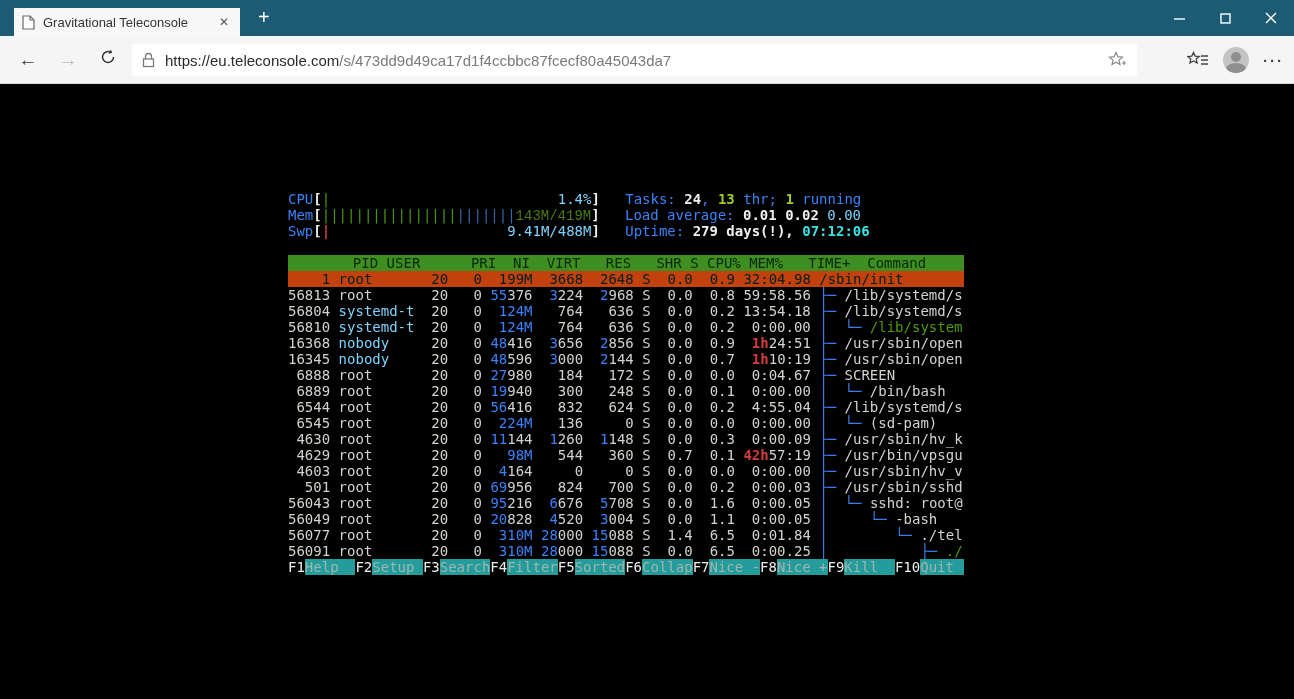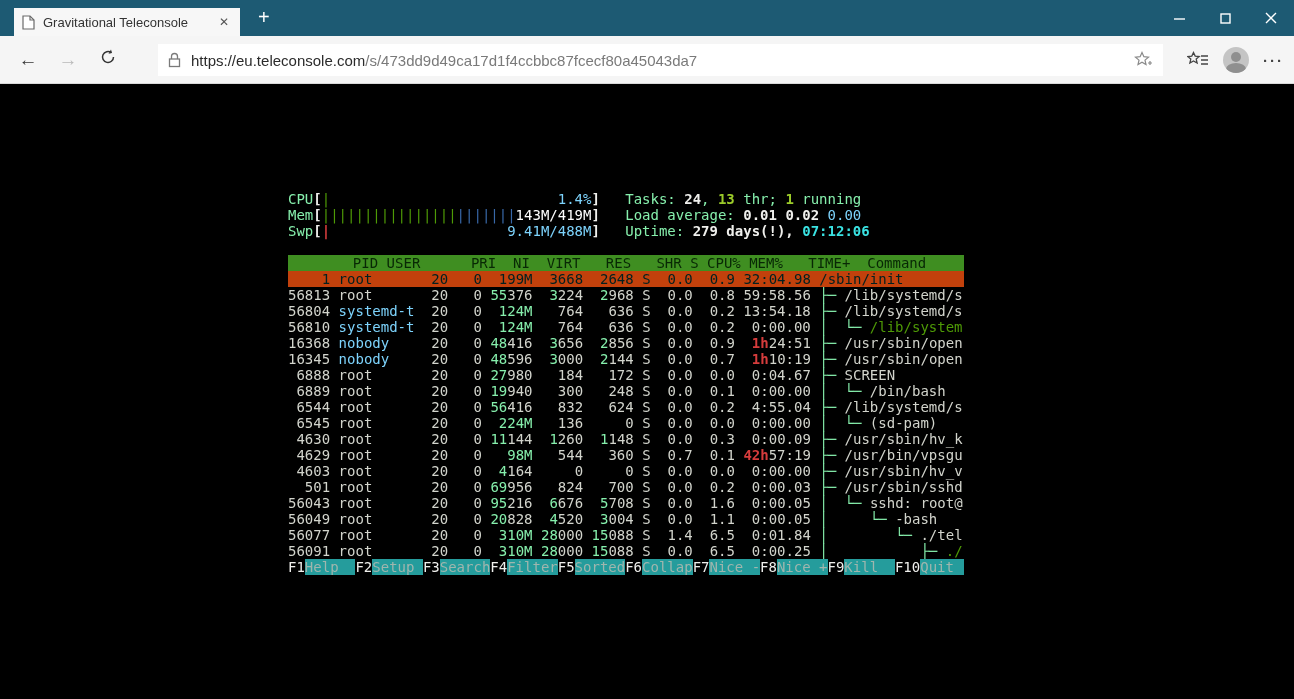--- a/index.html
+++ b/index.html
@@ -14,21 +14,21 @@
                overflow:hidden; }
   .tab-close { color:#555; font-size:12px; width:16px; text-align:center; cursor:default; }
   .newtab { position:absolute; left:258px; top:6px; color:#fff; font-size:20px; font-weight:300; }
   .wincontrols { position:absolute; right:0; top:0; height:36px; display:flex; }
   .winbtn { width:46px; height:36px; display:flex; align-items:center; justify-content:center;
             color:#fff; }
   .toolbar { position:absolute; left:0; top:36px; width:1294px; height:48px; background:#f5f5f5;
              border-bottom:1px solid #d9d9d9; display:flex; align-items:center; }
   .navbtn { width:40px; text-align:center; font-size:19px; color:#333; }
   .navbtn.disabled { color:#b9b9b9; }
-  .urlbar { position:absolute; left:158px; top:44px; width:1005px; height:32px; background:#fff;
+  .urlbar { position:absolute; left:132px; top:44px; width:1005px; height:32px; background:#fff;
             display:flex; align-items:center; padding:0 10px; }
   .urltext { font-size:15px; margin-left:10px; flex:1; white-space:nowrap; overflow:hidden; }
   .url-origin { color:#2b2b2b; }
   .url-path { color:#7a7a7a; }
   .rightbtns { position:absolute; right:10px; top:44px; height:32px; display:flex;
                align-items:center; gap:14px; }
   .avatar { width:26px; height:26px; border-radius:50%; background:#c4c4c4; overflow:hidden;
             position:relative; }
   .avatar .head { position:absolute; left:8px; top:5px; width:10px; height:10px;
                   border-radius:50%; background:#8f8f8f; }
@@ -37,26 +37,26 @@
   .dots { color:#444; font-size:15px; letter-spacing:2px; font-weight:bold; }
 
   
   .page { position:absolute; left:0; top:84px; width:1294px; height:615px; background:#000; }
   #term { position:absolute; left:288px; top:107px; width:676px;
           font-family:"DejaVu Sans Mono", monospace; font-size:14px; line-height:16px;
           overflow:hidden; }
   .line { height:16px; white-space:pre; width:676px; }
   .c-fg    { color:#d2d4cc; }
   .c-boldw { color:#efefec; font-weight:bold; }
-  .c-cyan  { color:#86efac; }
+  .c-cyan  { color:#3b82f6; }
   .c-bcyan { color:#3ae2e2; font-weight:bold; }
   .c-green { color:#4e9a06; }
   .c-bgreen{ color:#9ccc2a; font-weight:bold; }
   .c-blue  { color:#3868a8; }
-  .c-yellow{ color:#ffffff; }
+  .c-yellow{ color:#4d7c0f;font-family:Liberation Mono, monospace; }
   .c-red   { color:#d63c3c; font-weight:bold; }
   .c-dim   { color:#7dd3fc; }
   .c-hdr   { color:#082805; }
   .line.header   { background:#3f8e21;padding-left:48px; }
   .line.selected { background:#c2410c; }
   .line.selected span { color:#002020 !important; font-weight:normal !important; }
   .fkey   { color:#efefec; }
   .flabel { background:#259c9c; color:#9fb6ae; }
 </style>
 </head>

